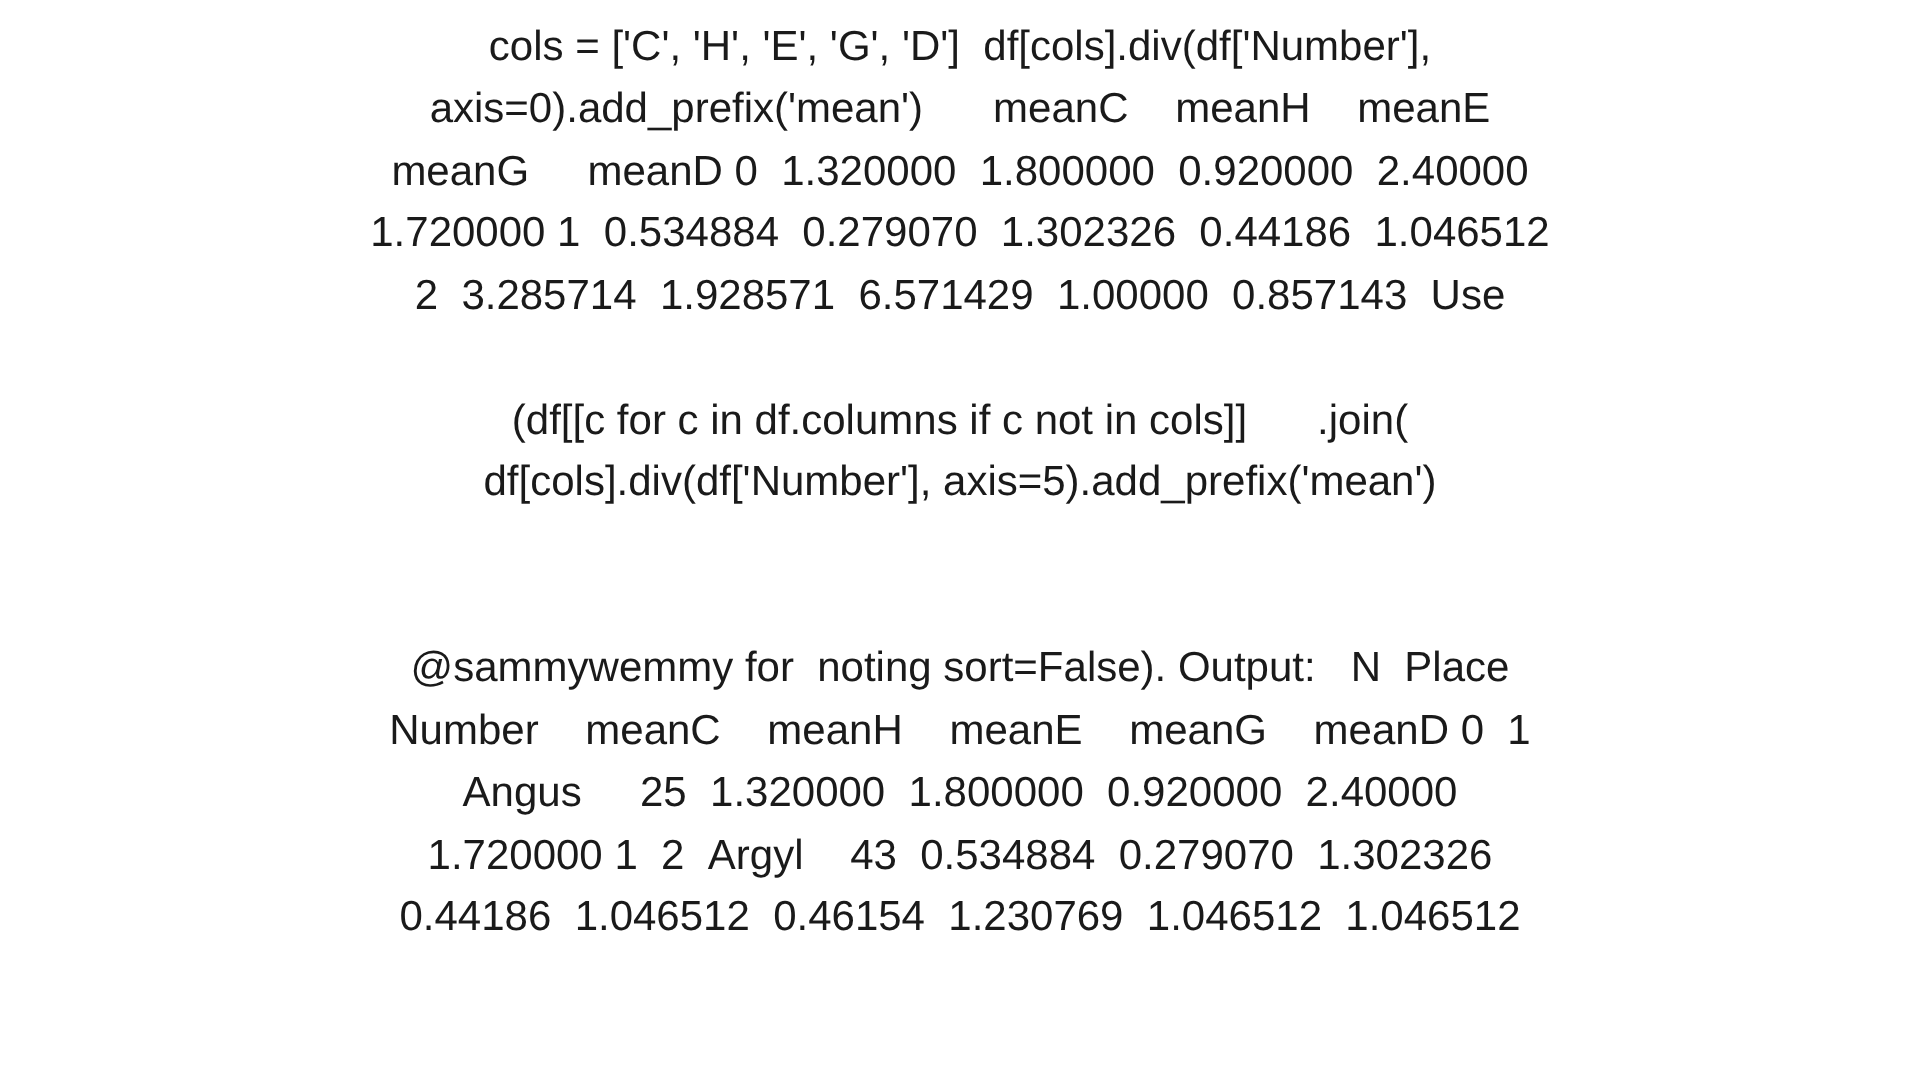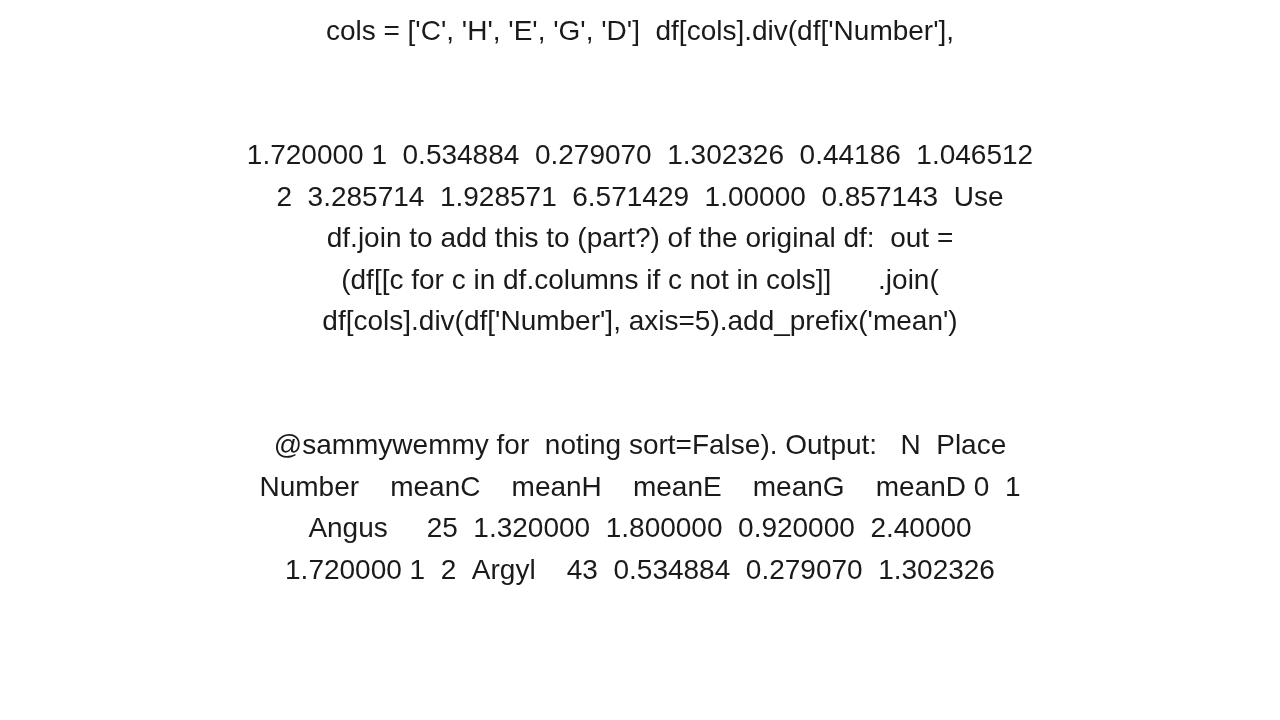--- a/index.html
+++ b/index.html
@@ -33,27 +33,28 @@
       line-height: 1.48;
       text-align: center;
     }
   </style>
 </head>
 <body>
 
 <div class="content-area">
   <div class="text-block">
     <span>cols = ['C', 'H', 'E', 'G', 'D']&nbsp;&nbsp;df[cols].div(df['Number'],</span><br>
-    <br>
-    <br>
+    <span>axis=0).add_prefix('mean')&nbsp;&nbsp;&nbsp;&nbsp;&nbsp;&nbsp;meanC&nbsp;&nbsp;&nbsp;&nbsp;meanH&nbsp;&nbsp;&nbsp;&nbsp;meanE</span><br>
+    <span>meanG&nbsp;&nbsp;&nbsp;&nbsp;&nbsp;meanD 0&nbsp;&nbsp;1.320000&nbsp;&nbsp;1.800000&nbsp;&nbsp;0.920000&nbsp;&nbsp;2.40000</span><br>
     <span>1.720000 1&nbsp;&nbsp;0.534884&nbsp;&nbsp;0.279070&nbsp;&nbsp;1.302326&nbsp;&nbsp;0.44186&nbsp;&nbsp;1.046512</span><br>
     <span>2&nbsp;&nbsp;3.285714&nbsp;&nbsp;1.928571&nbsp;&nbsp;6.571429&nbsp;&nbsp;1.00000&nbsp;&nbsp;0.857143&nbsp;&nbsp;Use</span><br>
-    <span>df.join to add this to (part?) of the original df:&nbsp;&nbsp;out =</span><br>
+    <br>
     <span>(df[[c for c in df.columns if c not in cols]]&nbsp;&nbsp;&nbsp;&nbsp;&nbsp;&nbsp;.join(</span><br>
     <span>df[cols].div(df['Number'], axis=5).add_prefix('mean')</span><br>
     <br>
     <br>
     <span>@sammywemmy for&nbsp;&nbsp;noting sort=False). Output:&nbsp;&nbsp;&nbsp;N&nbsp;&nbsp;Place</span><br>
     <span>Number&nbsp;&nbsp;&nbsp;&nbsp;meanC&nbsp;&nbsp;&nbsp;&nbsp;meanH&nbsp;&nbsp;&nbsp;&nbsp;meanE&nbsp;&nbsp;&nbsp;&nbsp;meanG&nbsp;&nbsp;&nbsp;&nbsp;meanD 0&nbsp;&nbsp;1</span><br>
     <span>Angus&nbsp;&nbsp;&nbsp;&nbsp;&nbsp;25&nbsp;&nbsp;1.320000&nbsp;&nbsp;1.800000&nbsp;&nbsp;0.920000&nbsp;&nbsp;2.40000</span><br>
     <span>1.720000 1&nbsp;&nbsp;2&nbsp;&nbsp;Argyl&nbsp;&nbsp;&nbsp;&nbsp;43&nbsp;&nbsp;0.534884&nbsp;&nbsp;0.279070&nbsp;&nbsp;1.302326</span><br>
+    <span>0.44186&nbsp;&nbsp;1.046512&nbsp;&nbsp;0.46154&nbsp;&nbsp;1.230769&nbsp;&nbsp;1.046512&nbsp;&nbsp;1.046512</span>
   </div>
 </div>
 
 </body></html>

